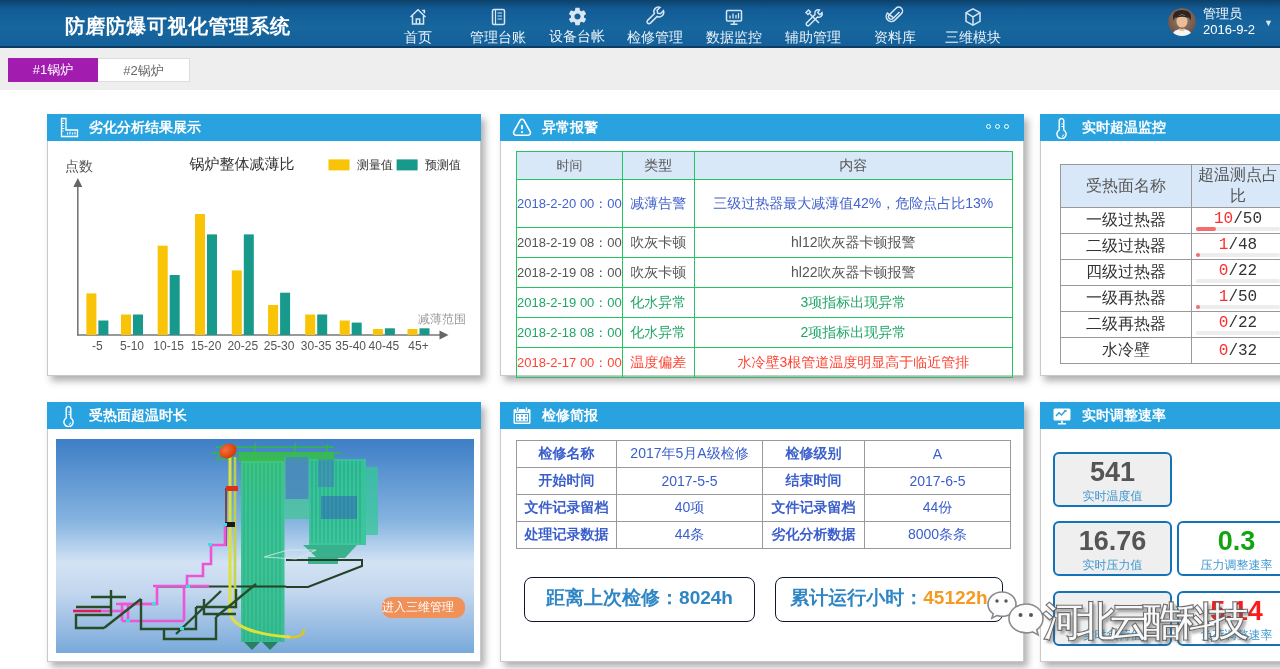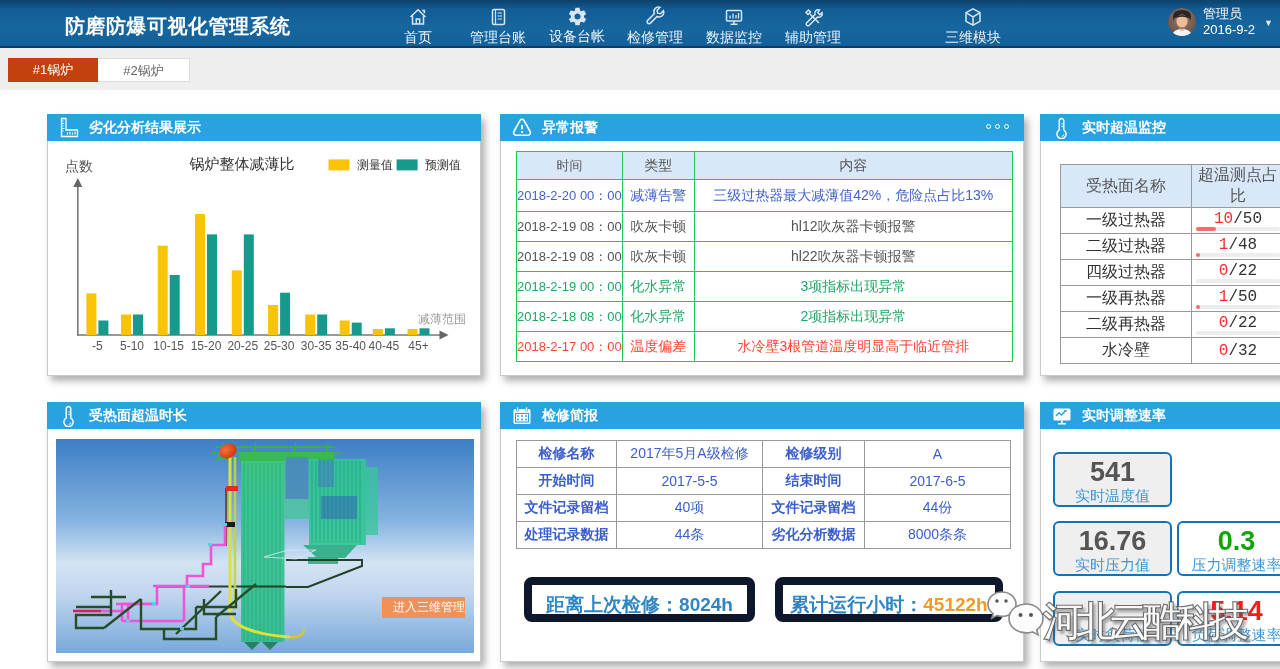--- a/index.html
+++ b/index.html
@@ -13,21 +13,21 @@
 #title{position:absolute;left:30px;top:0;height:46px;line-height:52px;color:#fff;font-size:20px;font-weight:bold;letter-spacing:.5px;margin-left:35px;}
 .nav{position:absolute;top:0;height:46px;width:80px;text-align:center;color:#e9f2f9;}
 .nav svg{display:block;margin:6px auto 0;}
 .nav .lbl{font-size:14px;line-height:16px;margin-top:1px;}
 #avatar{position:absolute;left:1168px;top:8px;width:28px;height:28px;border-radius:50%;overflow:hidden;}
 #uname{position:absolute;left:1203px;top:6px;color:#fff;font-size:13px;line-height:16px;}
 #caret{position:absolute;left:1264px;top:18px;color:#dce8f2;font-size:9px;}
 
 #tabstrip{position:absolute;left:0;top:48px;width:1280px;height:42px;background:#eeeeee;}
 .tab{position:absolute;top:58px;height:24px;line-height:24px;text-align:center;font-size:13px;}
-#tab1{left:8px;width:90px;background:#c2410c;color:#fff;}
+#tab1{left:8px;width:90px;background:#a21caf;color:#fff;}
 #tab2{left:98px;width:92px;background:#fff;color:#666;border:1px solid #dcdcdc;border-left:none;}
 
 .panel{position:absolute;background:#fff;border:1px solid #c9c9c9;border-top:none;
  box-shadow:4px 5px 7px rgba(80,80,80,.45);margin-left:40px;}
 .phead{position:absolute;left:-1px;top:0;right:-1px;height:27px;background:#29a3df;color:#fff;
  font-size:14px;font-weight:bold;line-height:27px;}
 .phead .ptitle{position:absolute;left:42px;top:0;}
 .phead svg{position:absolute;left:11px;top:3px;}
 #p1{left:7px;top:114px;width:434px;height:262px;}
 #p2{left:460px;top:114px;width:524px;height:262px;}
@@ -45,26 +45,26 @@
 .t3{position:absolute;left:19px;top:50px;border-collapse:collapse;font-size:16px;color:#333;font-family:Liberation Mono, monospace;}
 .t3 td{border:1px solid #999;text-align:center;}
 .t3 .hrow td{background:#d9e8f8;color:#555;height:27px;}
 .rbarw{position:relative;width:84px;height:4px;background:#ededed;border-radius:2px;margin:0 auto;}
 .rfill{position:absolute;left:0;top:0;height:4px;background:#f56c6c;border-radius:2px;}
 .red{color:#ff2d2d;}
 
 .t5{position:absolute;left:15px;top:38px;border-collapse:collapse;font-size:14px;color:#3a5ecb;}
 .t5 td{border:1px solid #999;text-align:center;height:27px;}
 .t5 .lb{font-weight:bold;}
-.bigbtn{position:absolute;height:45px;border:8px solid #0f172a;border-radius:8px;background:#fff;
+.bigbtn{position:absolute;height:45px;border:1px solid #0f172a;border-radius:8px;background:#fff;
  text-align:center;font-size:19px;font-weight:bold;color:#2e86c5;}
 
 .sbox{position:absolute;width:119px;height:55px;border:2px solid #1472b7;border-radius:6px;background:#fff;text-align:center;}
 .sbox .num{font-size:27px;font-weight:bold;line-height:32px;margin-top:2px;color:#555;}
-.sbox .slbl{font-size:15px;color:#3e97d1;line-height:16px;}
+.sbox .slbl{font-size:12px;color:#3e97d1;line-height:16px;}
 .sbox.gray{background:#efefef;}
 .green{color:#14a40f !important;}
 .dots{position:absolute;right:15px;top:10px;}
 .dots i{display:inline-block;width:5px;height:5px;border:1.6px solid #fff;border-radius:50%;margin-left:4px;vertical-align:top;}
 .ring{position:absolute;right:13px;top:7px;width:9px;height:9px;border-radius:50%;background:#fff;box-shadow:0 0 0 1.5px #29a3df,0 0 0 3px #fff;}
 .dot{position:absolute;right:13px;top:10px;width:11px;height:11px;border-radius:50%;background:#e8e23a;}
 
 #wmark{position:absolute;left:980px;top:578px;width:300px;height:90px;pointer-events:none;}
 </style>
 </head>
@@ -109,20 +109,26 @@
         <path fill="none" stroke="#d8e6f1" stroke-width="1.7" d="M21.2 5.2 a5 5 0 0 1 -6.9 6.2 L7 18.7 a2.1 2.1 0 0 1 -3 -3 L11.3 8.4 a5 5 0 0 1 6.2 -6.9 L14.3 4.7 l0.6 3.1 3.1 0.6 z"></path>
       </svg>
     <div class="lbl">检修管理</div>
   </div>
   <div class="nav" style="left:773px">
     <svg width="22" height="22" viewBox="0 0 22 22" fill="none" stroke="#d8e6f1" stroke-width="1.5">
       <path d="M4 6.5 l2.5 -2.5 2 2 -2.5 2.5 z M8 8 l9 9"></path>
       <path d="M17.5 4 a3.5 3.5 0 0 0 -4.5 4.5 L4.5 17 a1.8 1.8 0 0 0 2.5 2.5 L15.5 11 A3.5 3.5 0 0 0 20 6.5 l-2.2 2.2 -2 -2z"></path>
     </svg>
     <div class="lbl">辅助管理</div>
+  </div>
+  <div class="nav" style="left:855px">
+    <svg width="22" height="22" viewBox="0 0 22 22" fill="none" stroke="#d8e6f1" stroke-width="1.5">
+      <path d="M15.5 6 L9 12.5 a2.6 2.6 0 0 1 -3.7 -3.7 L12 2.2 a3.8 3.8 0 0 1 5.4 5.4 L10.6 14.4 a5.2 5.2 0 0 1 -7.3 -7.3 L9 11.3"></path>
+    </svg>
+    <div class="lbl">资料库</div>
   </div>
   <div class="nav" style="left:933px">
     <svg width="22" height="22" viewBox="0 0 22 22" fill="none" stroke="#d8e6f1" stroke-width="1.5">
       <path d="M11 2.8 L18 6.7 V15.3 L11 19.2 L4 15.3 V6.7 Z"></path>
       <path d="M4.3 6.9 L11 10.8 L17.7 6.9 M11 10.8 V19"></path>
     </svg>
     <div class="lbl">三维模块</div>
   </div>
   <div id="avatar"><svg width="28" height="28" viewBox="0 0 28 28">
     <defs>
@@ -208,21 +214,21 @@
         <span class="ptitle">异常报警</span>
         <span class="dots"><i></i><i></i><i></i></span>
       </div>
       <table class="t2">
         <tbody>
           <tr class="hrow">
             <td style="width:105px">时间</td>
             <td style="width:72px">类型</td>
             <td style="width:318px">内容</td>
           </tr>
-          <tr style="color:#4262cc;height:32px">
+          <tr style="color:#4262cc;height:48px">
             <td>2018-2-20 00：00</td>
             <td>减薄告警</td>
             <td>三级过热器最大减薄值42%，危险点占比13%</td>
           </tr>
           <tr style="color:#555;height:29px">
             <td>2018-2-19 08：00</td>
             <td>吹灰卡顿</td>
             <td>hl12吹灰器卡顿报警</td>
           </tr>
           <tr style="color:#555;height:29px">
@@ -418,21 +424,21 @@
 <path d="M17 172 H45" stroke="#e0195c" stroke-width="2.6"></path>
 <g fill="#35e0e0">
           <rect x="152" y="104" width="4" height="3"></rect>
           <rect x="130" y="146" width="4" height="3"></rect>
           <rect x="96" y="163" width="4" height="3"></rect>
           <rect x="70" y="180" width="4" height="3"></rect>
           <rect x="124" y="188" width="4" height="3"></rect>
           <rect x="167" y="84" width="4" height="3"></rect>
         </g>
 </svg>
-<div style="position:absolute;left:334px;top:195px;width:83px;height:21px;background:#f0915a;border-radius:0;color:#fff;font-size:12px;line-height:21px;text-align:right;">进入三维管理</div>
+<div style="position:absolute;left:334px;top:195px;width:83px;height:21px;background:#f0915a;border-radius:9px;color:#fff;font-size:12px;line-height:21px;text-align:left;">进入三维管理</div>
     </div>
   <div class="panel" id="p5">
       <div class="phead">
         <svg width="22" height="22" viewBox="0 0 22 22">
           <rect x="2.5" y="4" width="17" height="15" rx="1.5" fill="#fff"></rect>
           <rect x="5.5" y="2" width="2.2" height="4.4" rx="1" fill="#fff" stroke="#29a3df" stroke-width="0.8"></rect>
           <rect x="14.3" y="2" width="2.2" height="4.4" rx="1" fill="#fff" stroke="#29a3df" stroke-width="0.8"></rect>
           <rect x="4.5" y="8.5" width="13" height="8.5" fill="none" stroke="#29a3df" stroke-width="1.1"></rect>
           <g fill="#29a3df">
             <circle cx="7" cy="11" r="1"></circle>

